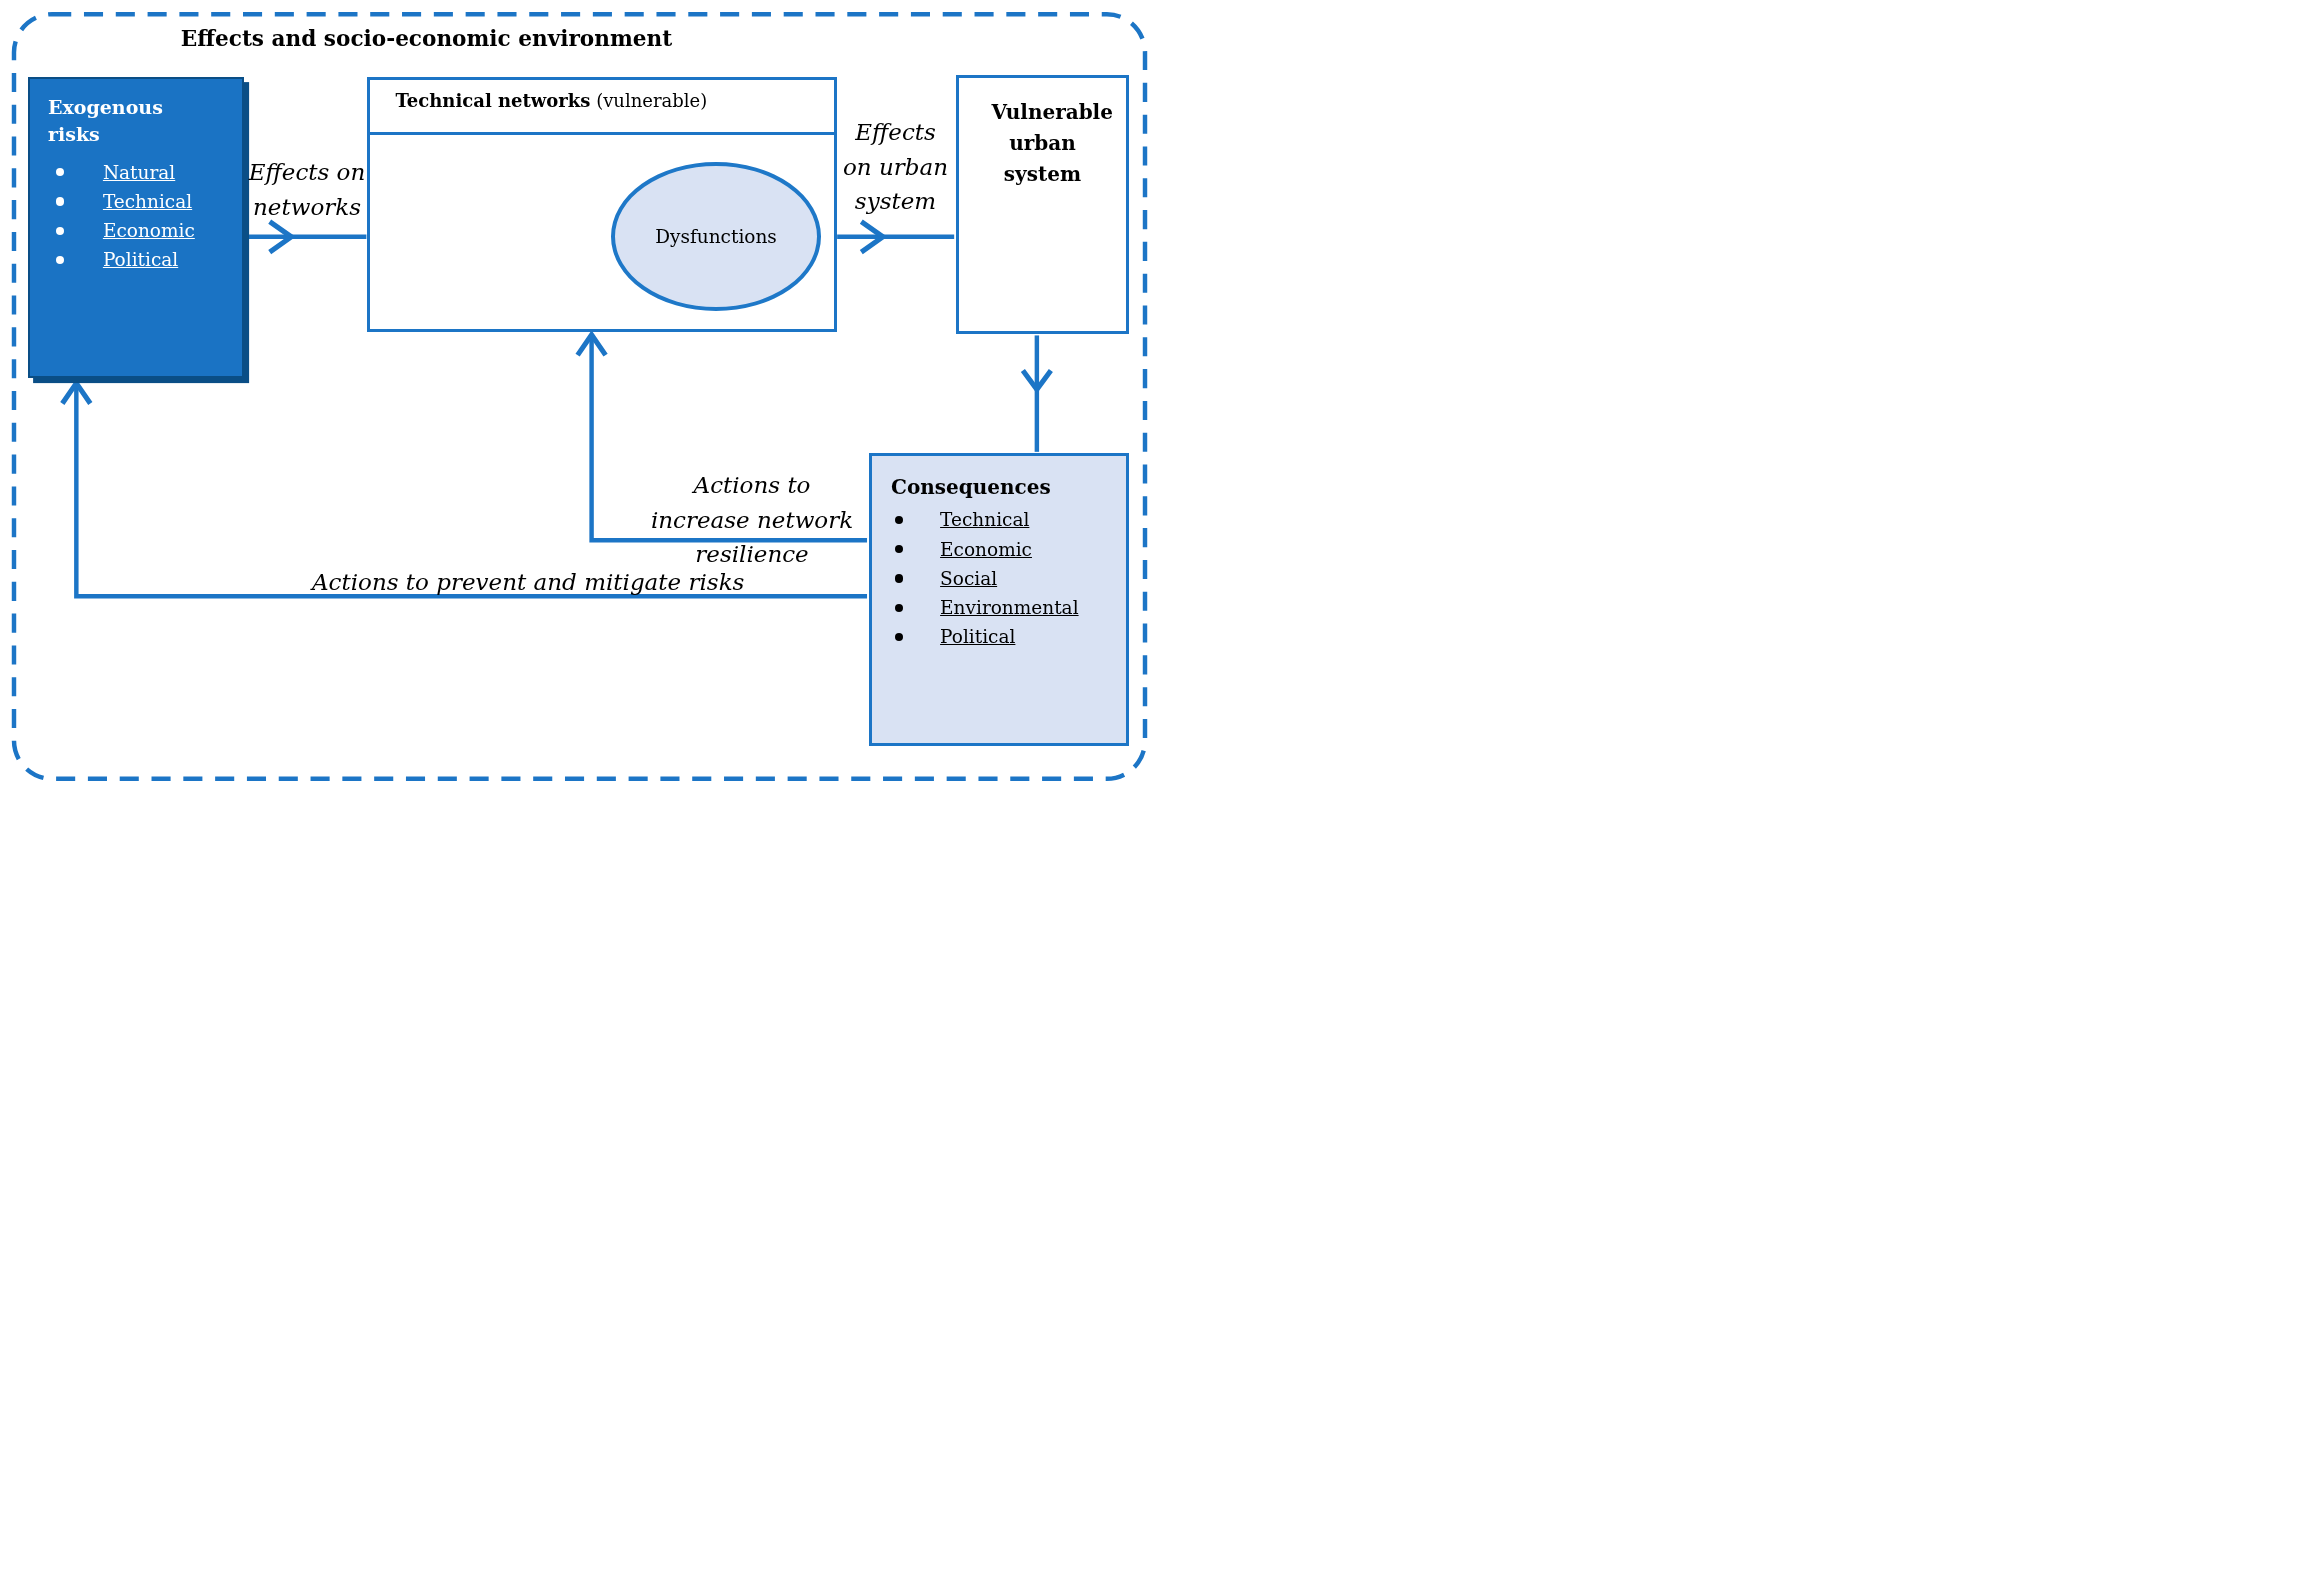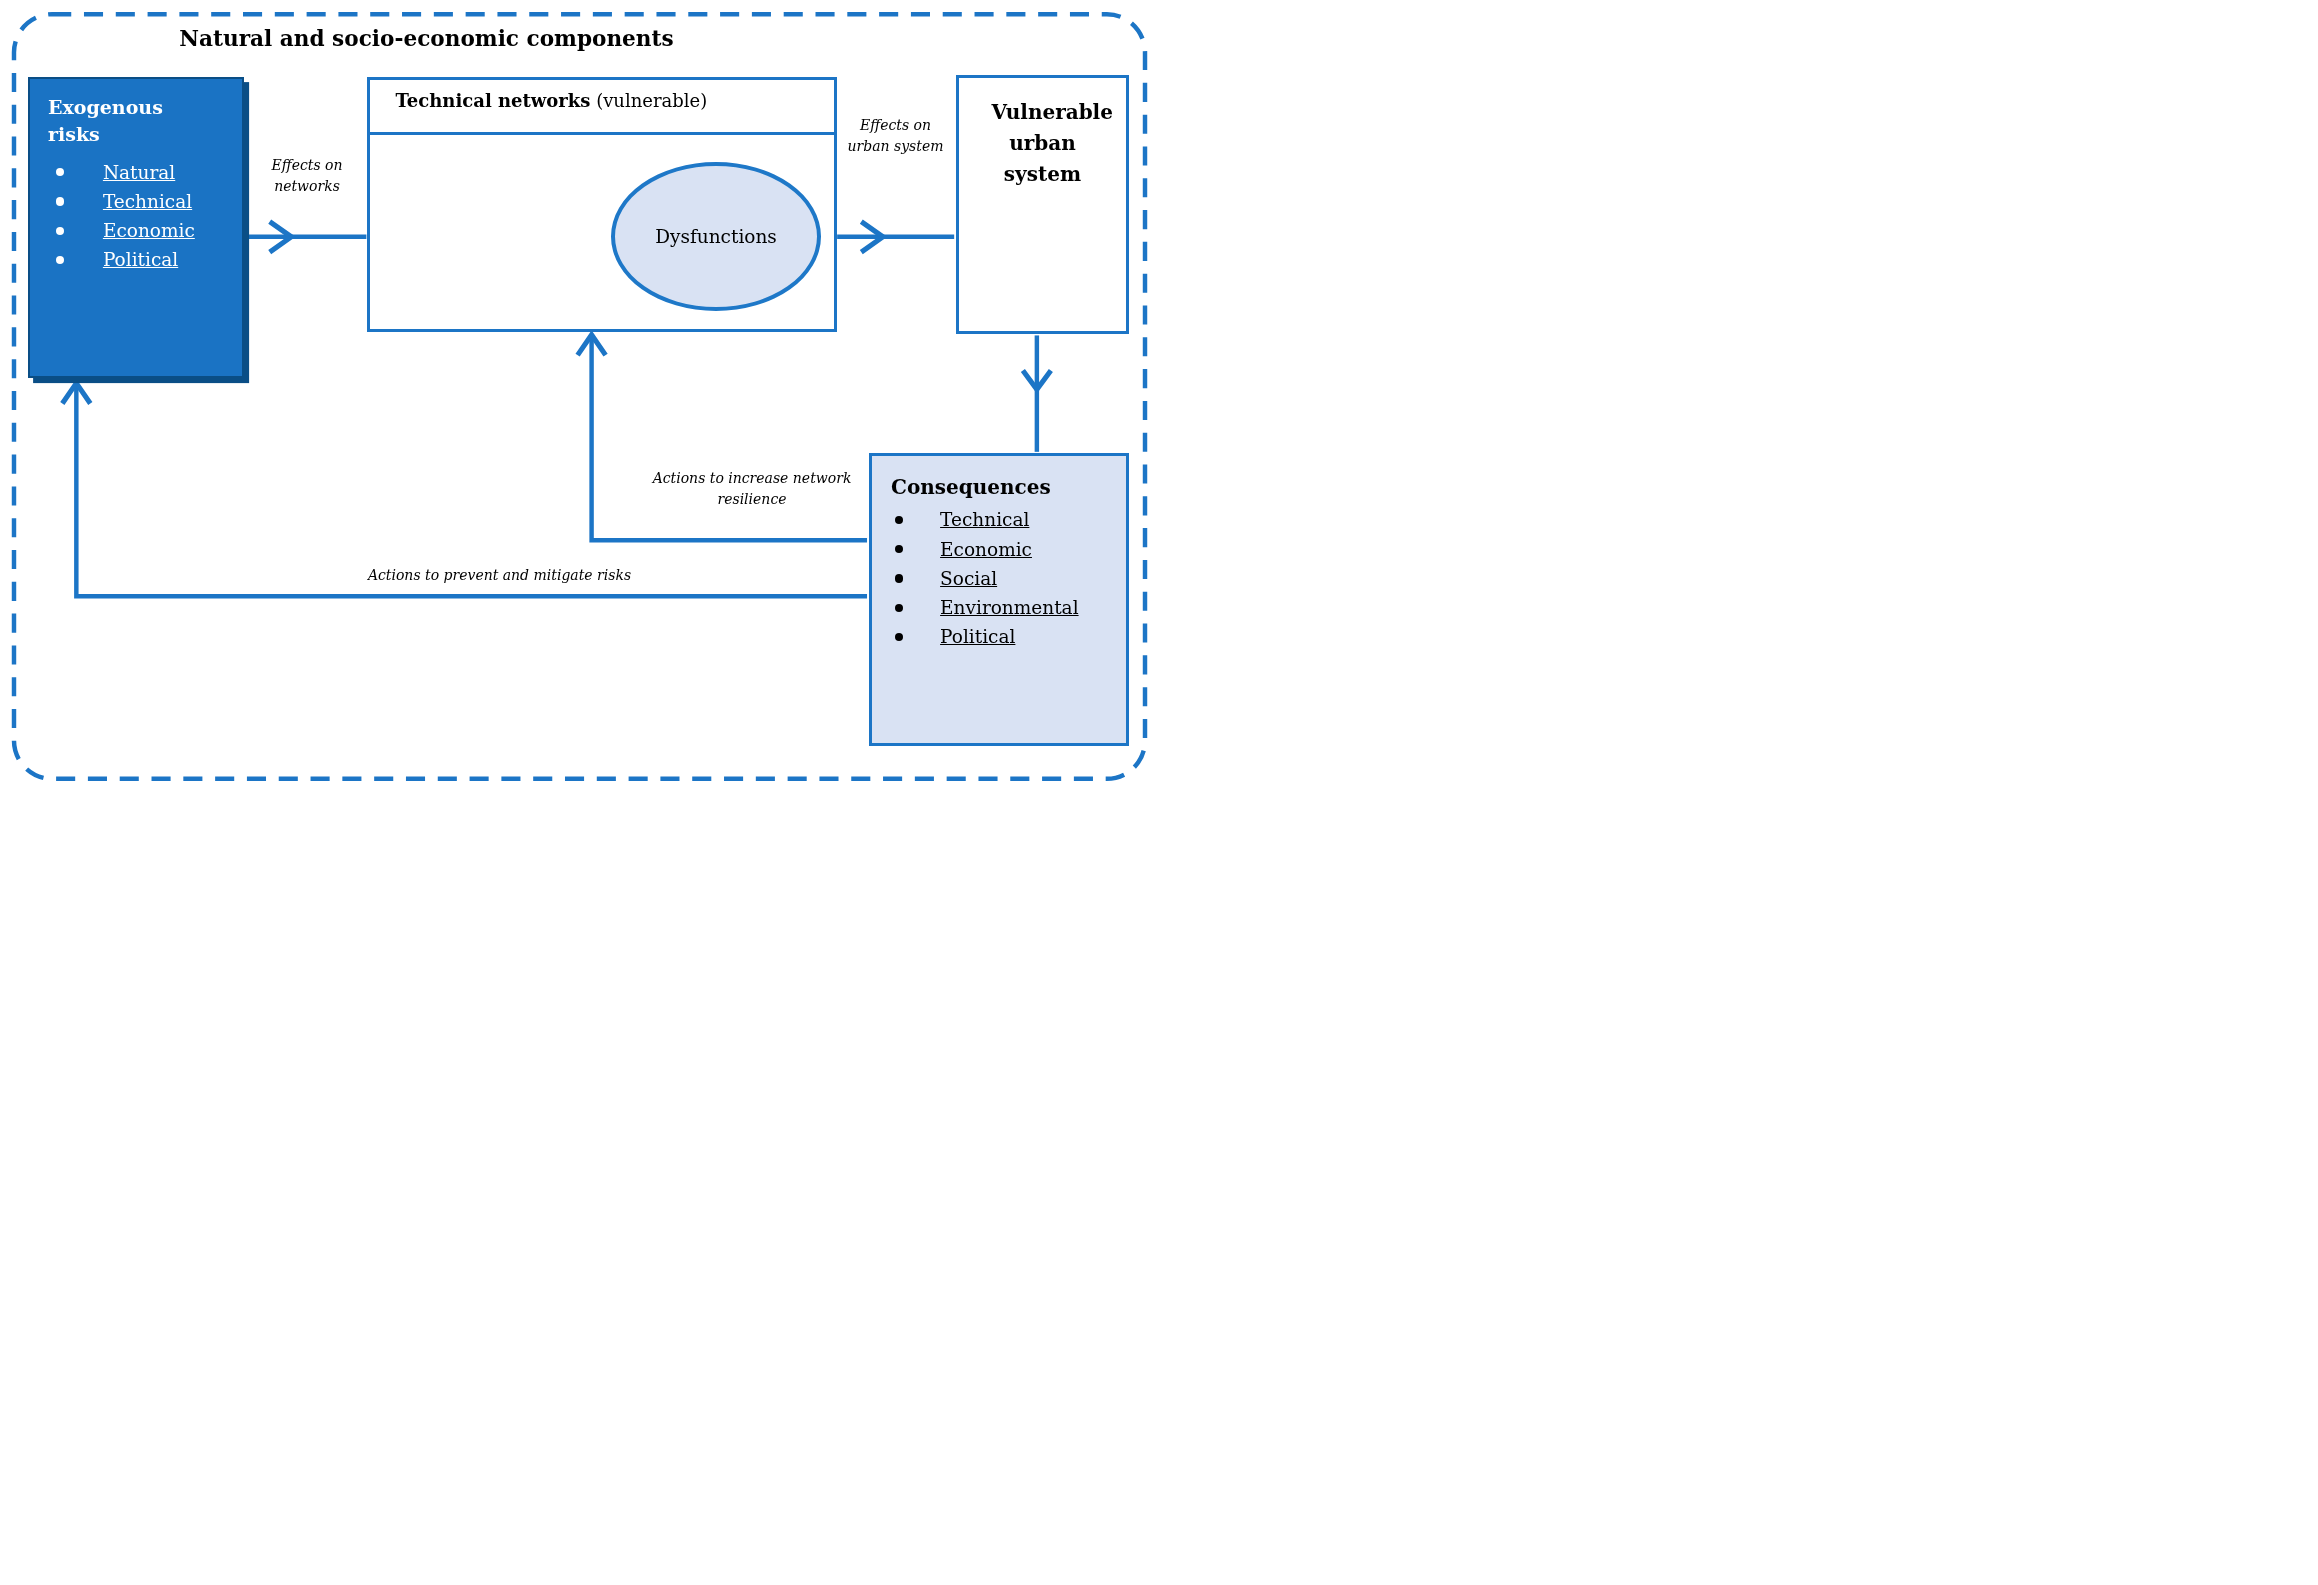--- a/index.html
+++ b/index.html
@@ -6,21 +6,21 @@
   .stage{
     position:relative;
     width:1159px;height:793px;
     background:#ffffff;
     font-family:"DejaVu Serif","Liberation Serif",serif;
     overflow:hidden;
   }
   .abs{position:absolute;box-sizing:border-box;}
   svg.overlay{position:absolute;left:0;top:0;width:1159px;height:793px;z-index:1;}
   .node{z-index:2;}
-  .lbl{z-index:3;color:#000;font-style:italic;font-size:14px;line-height:1.5;text-align:center;}
+  .lbl{z-index:3;color:#000;font-style:italic;font-size:23px;line-height:1.5;text-align:center;}
 
   .title{
     left:134px;top:25.5px;width:585px;
     font-size:21.6px;font-weight:bold;color:#000;text-align:center;
   }
 
   
   .exo{
     left:28px;top:77px;width:216px;height:301px;
     background:#1A73C4;
@@ -117,21 +117,21 @@
         <polyline points="908,558 930,526 952,558" stroke-width="8"></polyline>
       </g>
 
       <g stroke-width="7">
         <path d="M 120 606 V 937 H 1363"></path>
         <polyline points="98,634 120,602 142,634" stroke-width="8"></polyline>
       </g>
     </g>
   </svg>
 
-  <div class="abs title">Natural and socio-economic components</div>
+  <div class="abs title">Effects and socio-economic environment</div>
 
   <div class="abs node exo">
     <div class="exo-title">Exogenous risks</div>
     <ul class="blist">
       <li>
         <span class="dot"></span>
         <span>Natural</span>
       </li>
       <li>
         <span class="dot"></span>

